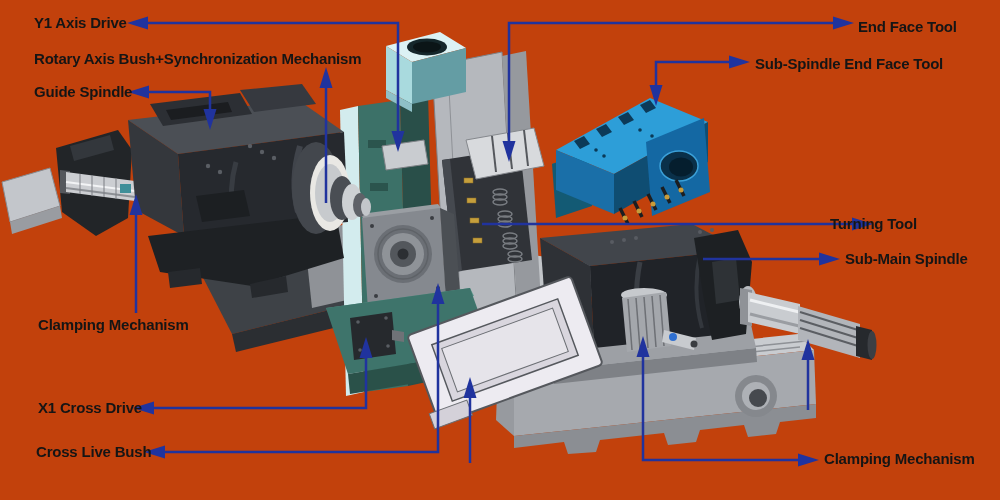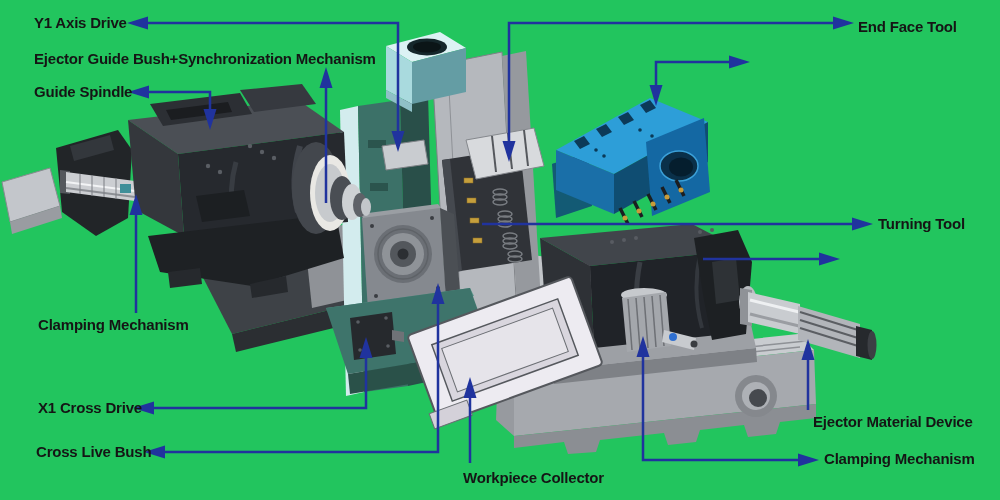--- a/index.html
+++ b/index.html
@@ -1,17 +1,17 @@
 <!DOCTYPE html>
 <html><head>
 <meta charset="utf-8">
 <style>
   html,body{margin:0;padding:0;background:#fff;}
   #stage{
-    position:relative;width:1000px;height:500px;background:#22c55e;
+    position:relative;width:1000px;height:500px;background:#c2410c;
     overflow:hidden;font-family:"Liberation Sans",sans-serif;
   }
   #stage svg{position:absolute;left:0;top:0;}
   .lbl{
     position:absolute;white-space:nowrap;
     font:700 15px/18px "Liberation Sans",sans-serif;
     letter-spacing:-0.2px;color:#151515;
   }
 </style>
 </head>
@@ -279,24 +279,24 @@
     <polygon points="656,106 649.5,85 662.5,85"></polygon>
     <polygon points="873,224 852,217.5 852,230.5"></polygon>
     <polygon points="840,259 819,252.5 819,265.5"></polygon>
     <polygon points="808,339 801.5,360 814.5,360"></polygon>
     <polygon points="643,336 636.5,357 649.5,357"></polygon>
     <polygon points="819,460 798,453.5 798,466.5"></polygon>
   </g>
 </svg>
 
   <div class="lbl" style="left:34px;top:14px">Y1 Axis Drive</div>
-  <div class="lbl" style="left:34px;top:50px">Ejector Guide Bush+Synchronization Mechanism</div>
+  <div class="lbl" style="left:34px;top:50px">Rotary Axis Bush+Synchronization Mechanism</div>
   <div class="lbl" style="left:34px;top:83px">Guide Spindle</div>
   <div class="lbl" style="left:38px;top:316px">Clamping Mechanism</div>
   <div class="lbl" style="left:38px;top:399px">X1 Cross Drive</div>
   <div class="lbl" style="left:36px;top:443px">Cross Live Bush</div>
-  <div class="lbl" style="left:463px;top:469px">Workpiece Collector</div>
   <div class="lbl" style="left:858px;top:18px">End Face Tool</div>
-  <div class="lbl" style="left:878px;top:215px">Turning Tool</div>
-  <div class="lbl" style="left:813px;top:413px">Ejector Material Device</div>
+  <div class="lbl" style="left:755px;top:55px">Sub-Spindle End Face Tool</div>
+  <div class="lbl" style="left:830px;top:215px">Turning Tool</div>
+  <div class="lbl" style="left:845px;top:250px">Sub-Main Spindle</div>
   <div class="lbl" style="left:824px;top:450px">Clamping Mechanism</div>
 
 </div>
 
 </body></html>

